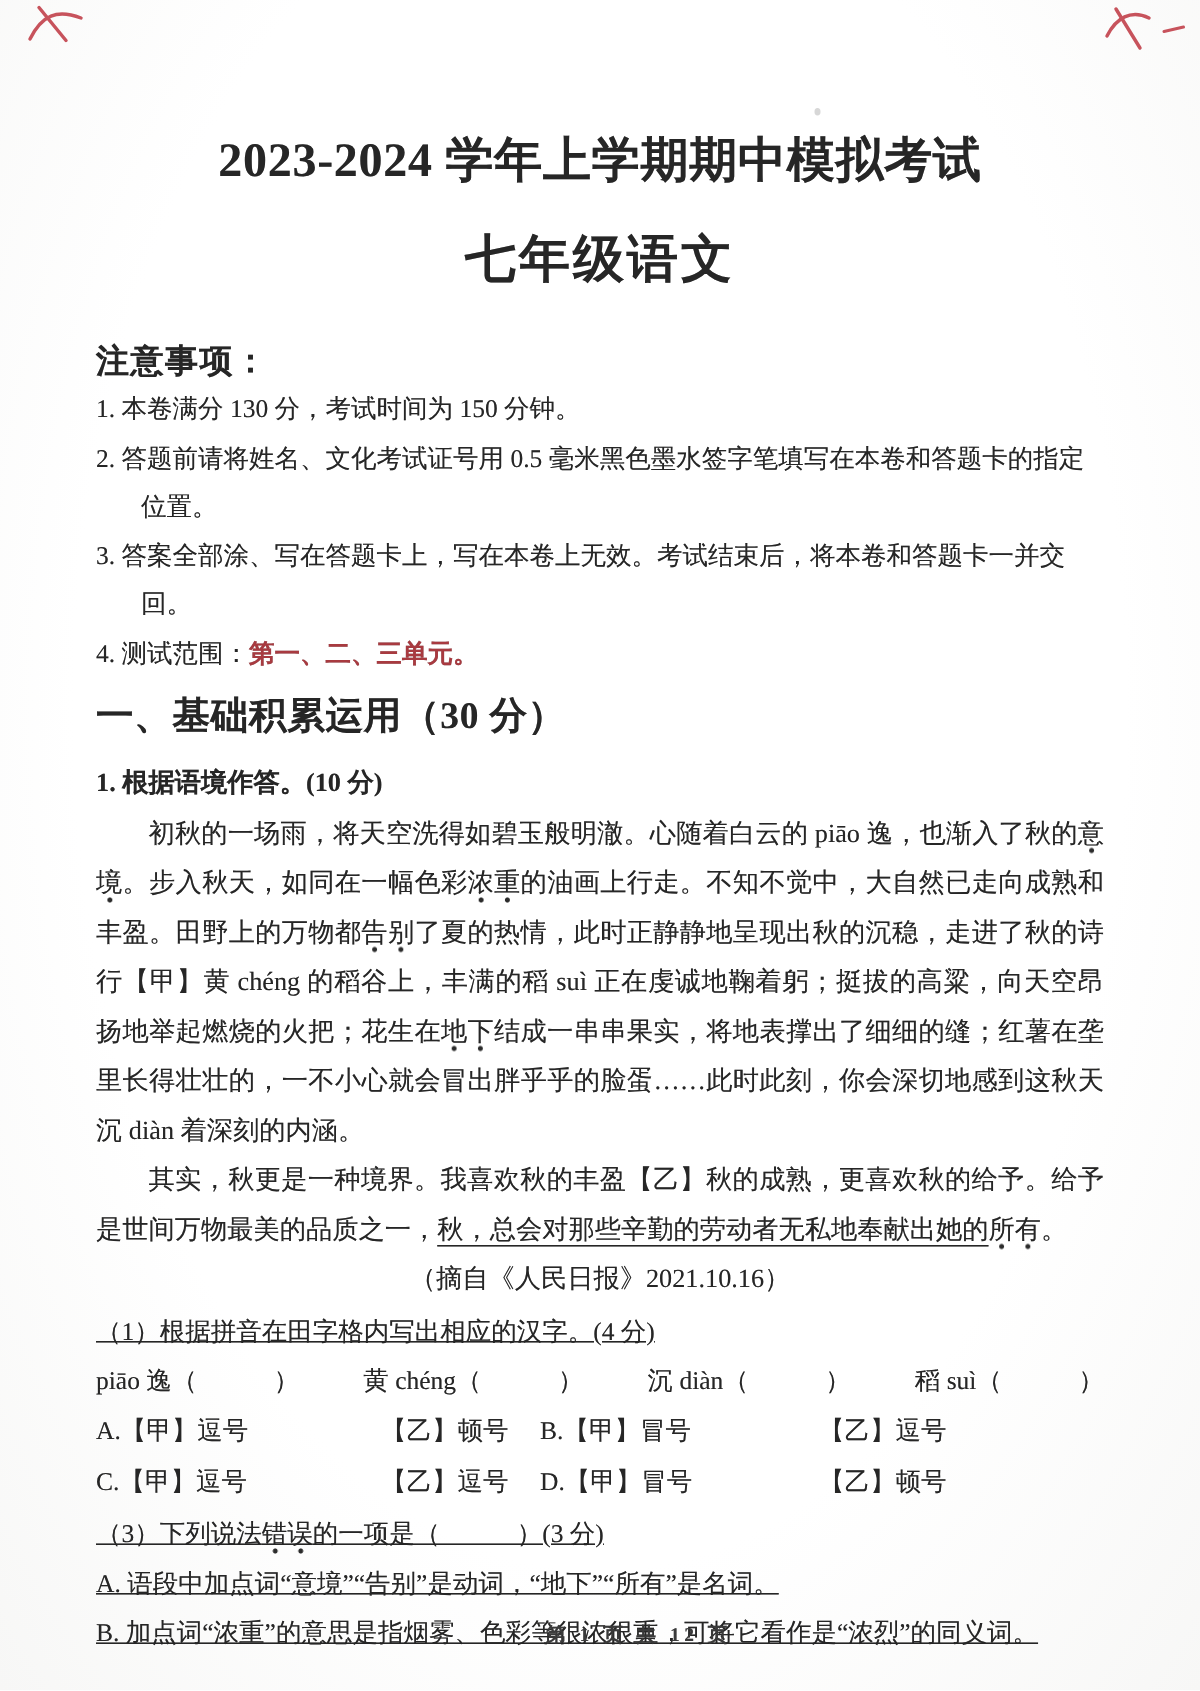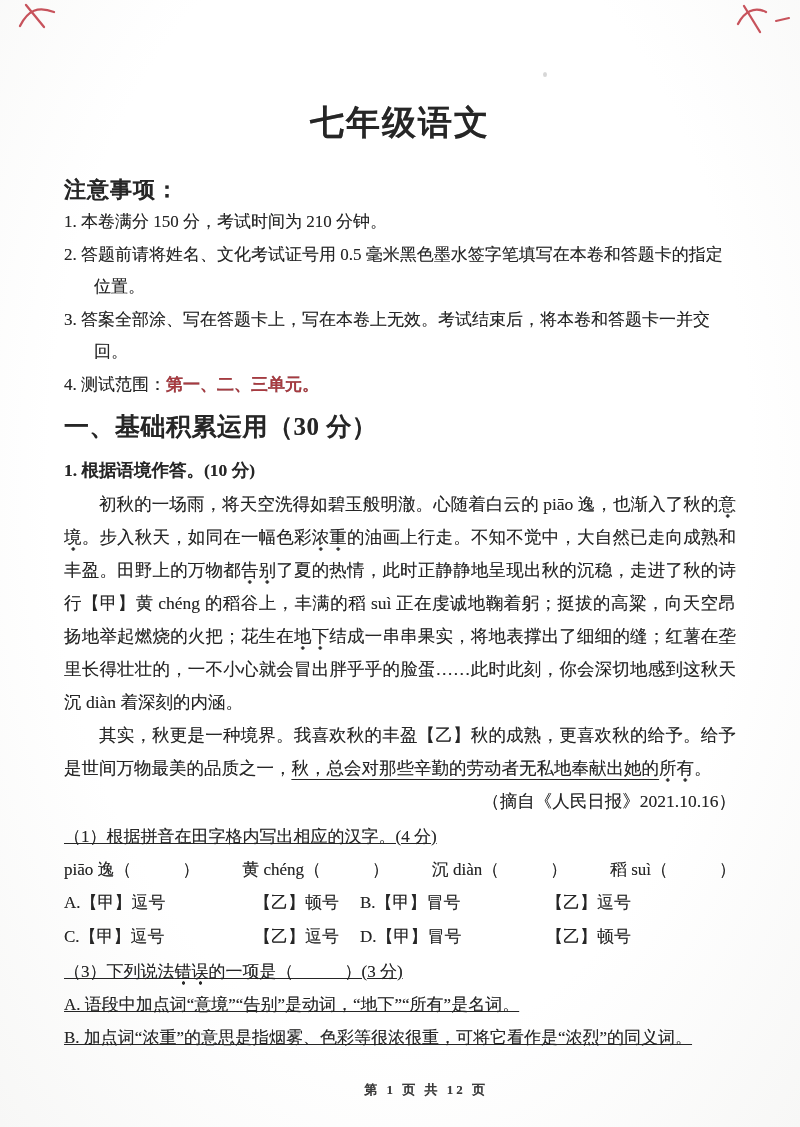--- a/index.html
+++ b/index.html
@@ -12,40 +12,40 @@
     font-family:"Liberation Serif","DejaVu Serif",serif;
     color:#262626;
     overflow:hidden;
     text-shadow:0 0 .4px rgba(40,40,40,.45);
   }
   .content{padding:86px 64px 0 64px;}
   .title{
     text-align:center;font-weight:700;font-size:32px;line-height:41px;
     letter-spacing:.5px;
   }
-  .title.subject{font-size:34px;margin-top:16px;letter-spacing:2px;}
+  .title.subject{font-size:34px;margin-top:26px;letter-spacing:2px;}
   .notice-heading{font-size:22px;font-weight:800;margin-top:32px;letter-spacing:1px;}
   .notice-item{
     font-size:17px;line-height:32px;margin-top:1px;
     padding-left:30px;text-indent:-30px;
   }
   .notice-item .red{color:#a83a40;font-weight:700;}
   .section-heading{font-size:25px;font-weight:800;line-height:34px;margin-top:9px;letter-spacing:.5px;}
   .q-heading{font-size:17.5px;font-weight:700;line-height:25px;margin-top:14px;}
   .passage{margin-top:5px;font-size:17.5px;line-height:33px;text-align:justify;}
   .passage p{margin:0;text-indent:2em;}
   .em-dot{
     padding-bottom:4px;
     background-image:radial-gradient(circle at center,#2c2c2c 1.35px,transparent 1.9px);
     background-size:1em 3.8px;
     background-repeat:repeat-x;
     background-position:0 100%;
   }
   .uline{text-decoration:underline;text-underline-offset:5px;text-decoration-thickness:1.4px;}
-  .attribution{text-align:right;text-indent:0 !important;}
+  .attribution{text-align:center;text-indent:0 !important;}
   .line{font-size:17px;line-height:33px;margin:0;text-decoration:underline;}
   .sub-prompt{margin-top:2px;}
   .pinyin-row{
     display:flex;justify-content:space-between;
     font-size:17px;line-height:33px;
   }
   .options-grid{
     display:grid;grid-template-columns:190px 106px 186px 1fr;
     font-size:17px;line-height:33px;row-gap:1px;
   }
@@ -74,25 +74,26 @@
   <svg class="mark tr" width="58" height="30" viewBox="0 0 58 30">
     <path d="M4 20 C 10 8, 20 2, 32 8" stroke="#c2414b" stroke-width="2.3" fill="none" stroke-linecap="round"></path>
     <path d="M10 2 L 26 28" stroke="#c2414b" stroke-width="2.3" fill="none" stroke-linecap="round"></path>
     <path d="M42 17 L 55 14" stroke="#c2414b" stroke-width="2" fill="none" stroke-linecap="round"></path>
   </svg>
 
   <div class="speck"></div>
 
   <div class="content">
 
+    <div class="title">2023-2024 学年上学期期中模拟考试</div>
     <div class="title subject">七年级语文</div>
 
     <div class="notice-heading">注意事项：</div>
 
-    <div class="notice-item"><span>1. </span><span>本卷满分 150 分，考试时间为 210 分钟。</span></div>
+    <div class="notice-item"><span>1. </span><span>本卷满分 130 分，考试时间为 150 分钟。</span></div>
     <div class="notice-item"><span>2. </span><span>答题前请将姓名、文化考试证号用 0.5 毫米黑色墨水签字笔填写在本卷和答题卡的指定位置。</span></div>
     <div class="notice-item"><span>3. </span><span>答案全部涂、写在答题卡上，写在本卷上无效。考试结束后，将本卷和答题卡一并交回。</span></div>
     <div class="notice-item"><span>4. </span><span>测试范围：</span><span class="red">第一、二、三单元。</span></div>
 
     <div class="section-heading">一、基础积累运用（30 分）</div>
 
     <div class="q-heading">1. 根据语境作答。(10 分)</div>
 
     <div class="passage">
       <p><span>初秋的一场雨，将天空洗得如碧玉般明澈。心随着白云的 piāo 逸，也渐入了秋的</span><span class="em-dot">意境</span><span>。步入秋天，如同在一幅色彩</span><span class="em-dot">浓重</span><span>的油画上行走。不知不觉中，大自然已走向成熟和丰盈。田野上的万物都</span><span class="em-dot">告别</span><span>了夏的热情，此时正静静地呈现出秋的沉稳，走进了秋的诗行【甲】黄 chéng 的稻谷上，丰满的稻 suì 正在虔诚地鞠着躬；挺拔的高粱，向天空昂扬地举起燃烧的火把；花生在</span><span class="em-dot">地下</span><span>结成一串串果实，将地表撑出了细细的缝；红薯在垄里长得壮壮的，一不小心就会冒出胖乎乎的脸蛋……此时此刻，你会深切地感到这秋天沉 diàn 着深刻的内涵。</span></p>

